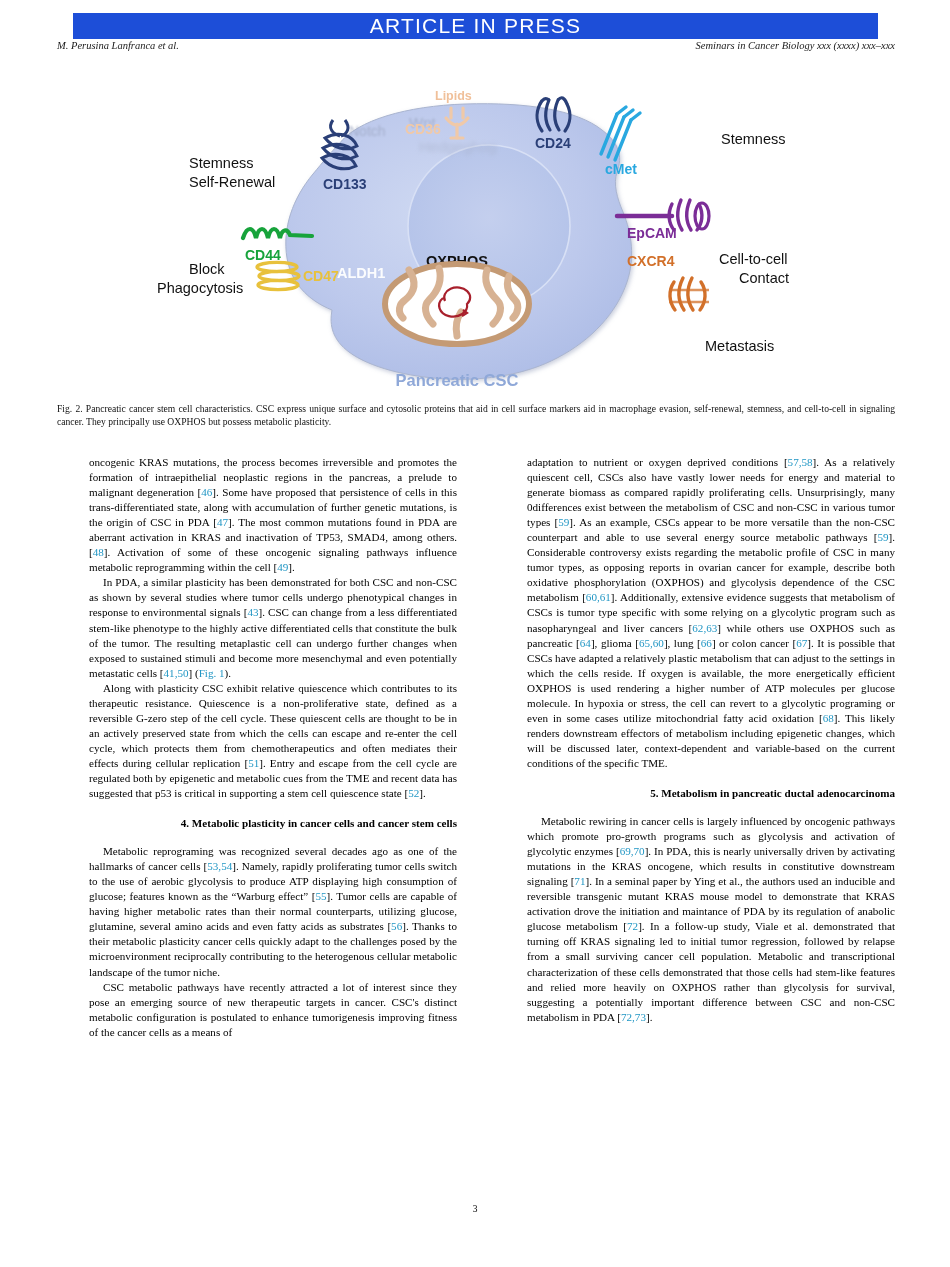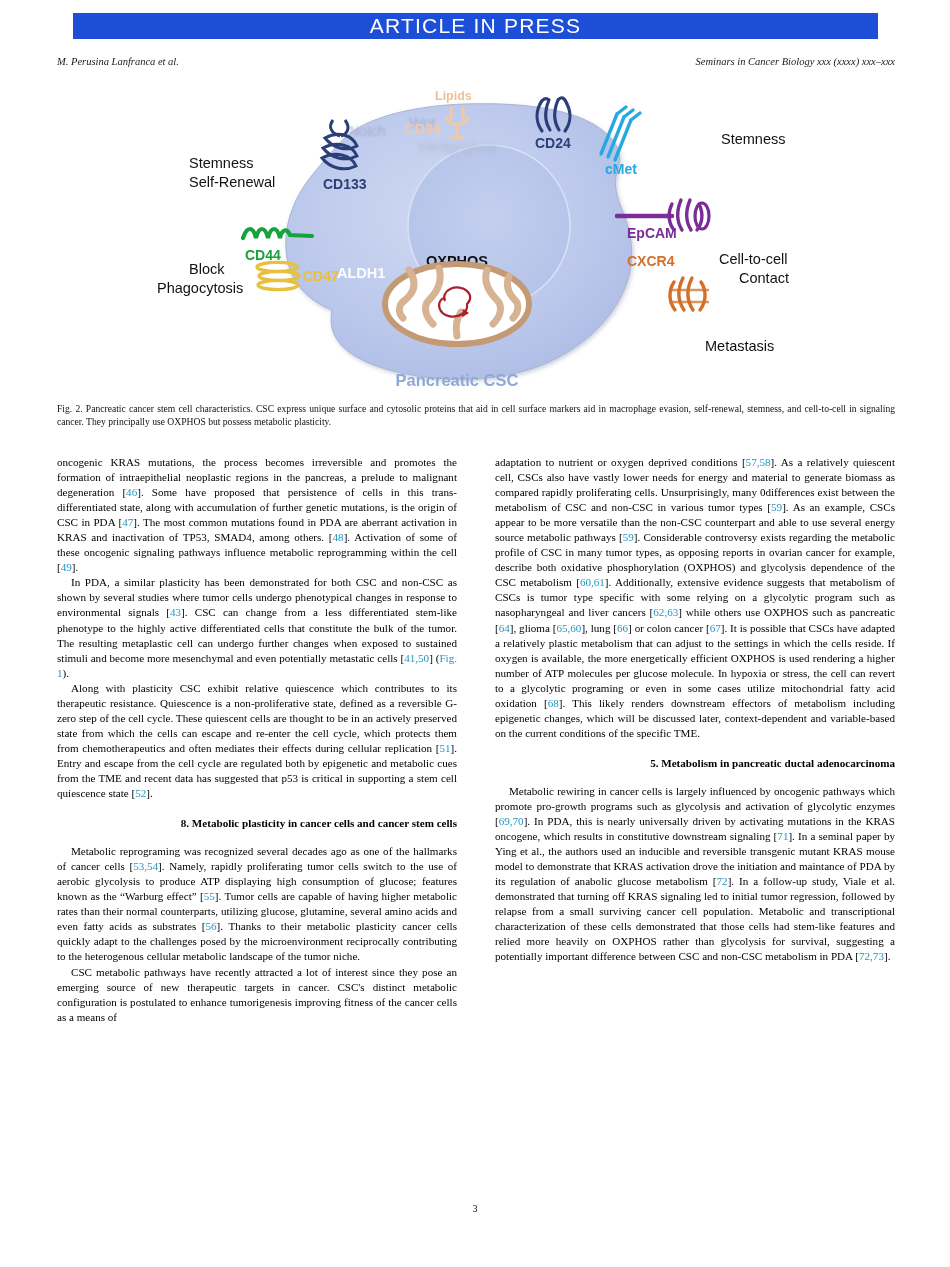--- a/index.html
+++ b/index.html
@@ -39,21 +39,21 @@
     font-size: 21px;
     letter-spacing: 1.2px;
     color: #ffffff;
     font-weight: 400;
   }
 
   
   .running-head {
     position: absolute;
     left: 57px;
-    top: 56px;
+    top: 40px;
     width: 838px;
     display: flex;
     justify-content: space-between;
     align-items: flex-end;
     font-style: italic;
     font-size: 10.5px;
     font-family: "Liberation Serif", serif;
     color: #1a1a1a;
   }
 
@@ -97,20 +97,21 @@
     display: flex;
     gap: 38px;
   }
   .col {
     width: 400px;
     font-size: 11.1px;
     line-height: 15.05px;
     text-align: justify;
     text-justify: inter-word;
     hyphens: manual;
+    margin-left: 32px;
   }
   .col p {
     margin: 0;
     text-indent: 14px;
   }
   .col p.noindent { text-indent: 0; }
   .col h3 {
     font-size: 11.1px;
     line-height: 15.05px;
     font-weight: bold;
@@ -299,21 +300,21 @@
   <div class="columns">
 
     <div class="col">
 
       <p class="noindent"><span>oncogenic KRAS mutations, the process becomes irreversible and promotes the formation of intraepithelial neoplastic regions in the pancreas, a prelude to malignant degeneration [</span><span class="cite">46</span><span>]. Some have proposed that persistence of cells in this trans-differentiated state, along with accumulation of further genetic mutations, is the origin of CSC in PDA [</span><span class="cite">47</span><span>]. The most common mutations found in PDA are aberrant activation in KRAS and inactivation of TP53, SMAD4, among others. [</span><span class="cite">48</span><span>]. Activation of some of these oncogenic signaling pathways influence metabolic reprogramming within the cell [</span><span class="cite">49</span><span>].</span></p>
 
       <p><span>In PDA, a similar plasticity has been demonstrated for both CSC and non-CSC as shown by several studies where tumor cells undergo phenotypical changes in response to environmental signals [</span><span class="cite">43</span><span>]. CSC can change from a less differentiated stem-like phenotype to the highly active differentiated cells that constitute the bulk of the tumor. The resulting metaplastic cell can undergo further changes when exposed to sustained stimuli and become more mesenchymal and even potentially metastatic cells [</span><span class="cite">41,50</span><span>] (</span><span class="figref">Fig. 1</span><span>).</span></p>
 
       <p><span>Along with plasticity CSC exhibit relative quiescence which contributes to its therapeutic resistance. Quiescence is a non-proliferative state, defined as a reversible G-zero step of the cell cycle. These quiescent cells are thought to be in an actively preserved state from which the cells can escape and re-enter the cell cycle, which protects them from chemotherapeutics and often mediates their effects during cellular replication [</span><span class="cite">51</span><span>]. Entry and escape from the cell cycle are regulated both by epigenetic and metabolic cues from the TME and recent data has suggested that p53 is critical in supporting a stem cell quiescence state [</span><span class="cite">52</span><span>].</span></p>
 
-      <h3>8. Metabolic plasticity in cancer cells and cancer stem cells</h3>
+      <h3>4. Metabolic plasticity in cancer cells and cancer stem cells</h3>
 
       <p><span>Metabolic reprograming was recognized several decades ago as one of the hallmarks of cancer cells [</span><span class="cite">53,54</span><span>]. Namely, rapidly proliferating tumor cells switch to the use of aerobic glycolysis to produce ATP displaying high consumption of glucose; features known as the “Warburg effect” [</span><span class="cite">55</span><span>]. Tumor cells are capable of having higher metabolic rates than their normal counterparts, utilizing glucose, glutamine, several amino acids and even fatty acids as substrates [</span><span class="cite">56</span><span>]. Thanks to their metabolic plasticity cancer cells quickly adapt to the challenges posed by the microenvironment reciprocally contributing to the heterogenous cellular metabolic landscape of the tumor niche.</span></p>
 
       <p>CSC metabolic pathways have recently attracted a lot of interest since they pose an emerging source of new therapeutic targets in cancer. CSC's distinct metabolic configuration is postulated to enhance tumorigenesis improving fitness of the cancer cells as a means of</p>
     </div>
 
     <div class="col">
 
       <p class="noindent"><span>adaptation to nutrient or oxygen deprived conditions [</span><span class="cite">57,58</span><span>]. As a relatively quiescent cell, CSCs also have vastly lower needs for energy and material to generate biomass as compared rapidly proliferating cells. Unsurprisingly, many 0differences exist between the metabolism of CSC and non-CSC in various tumor types [</span><span class="cite">59</span><span>]. As an example, CSCs appear to be more versatile than the non-CSC counterpart and able to use several energy source metabolic pathways [</span><span class="cite">59</span><span>]. Considerable controversy exists regarding the metabolic profile of CSC in many tumor types, as opposing reports in ovarian cancer for example, describe both oxidative phosphorylation (OXPHOS) and glycolysis dependence of the CSC metabolism [</span><span class="cite">60,61</span><span>]. Additionally, extensive evidence suggests that metabolism of CSCs is tumor type specific with some relying on a glycolytic program such as nasopharyngeal and liver cancers [</span><span class="cite">62,63</span><span>] while others use OXPHOS such as pancreatic [</span><span class="cite">64</span><span>], glioma [</span><span class="cite">65,60</span><span>], lung [</span><span class="cite">66</span><span>] or colon cancer [</span><span class="cite">67</span><span>]. It is possible that CSCs have adapted a relatively plastic metabolism that can adjust to the settings in which the cells reside. If oxygen is available, the more energetically efficient OXPHOS is used rendering a higher number of ATP molecules per glucose molecule. In hypoxia or stress, the cell can revert to a glycolytic programing or even in some cases utilize mitochondrial fatty acid oxidation [</span><span class="cite">68</span><span>]. This likely renders downstream effectors of metabolism including epigenetic changes, which will be discussed later, context-dependent and variable-based on the current conditions of the specific TME.</span></p>
 

